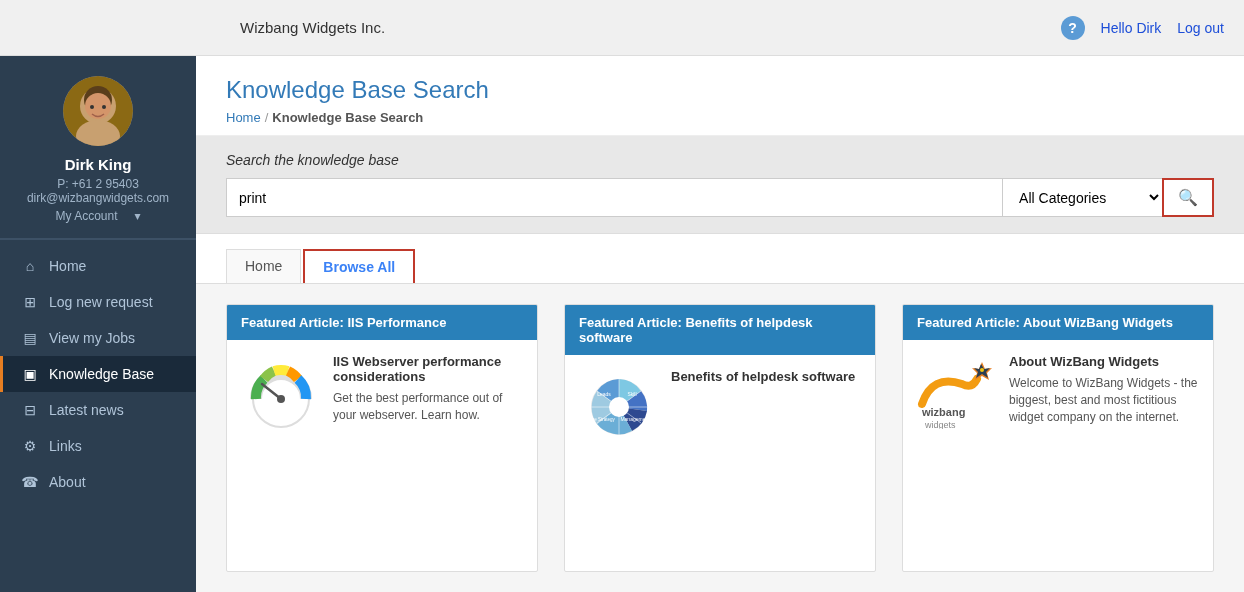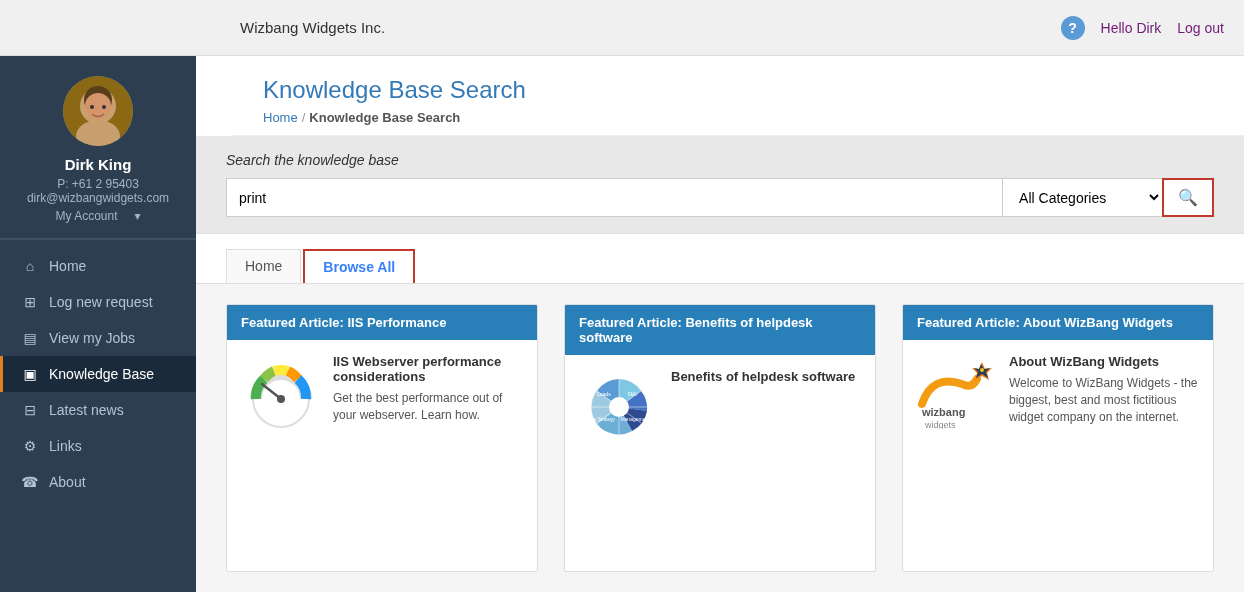--- a/index.html
+++ b/index.html
@@ -30,21 +30,21 @@
     .help-icon {
       width: 24px; height: 24px;
       border-radius: 50%;
       background: #5b9bd5;
       color: white;
       display: flex; align-items: center; justify-content: center;
       font-weight: bold; font-size: 14px;
       cursor: pointer;
     }
     .top-bar-link {
-      color: #701a75;
+      color: #1d4ed8;
       text-decoration: none;
       cursor: pointer;
       font-size: 14px;
     }
 
     
     .main-layout {
       display: flex;
       flex: 1;
       overflow: hidden;
@@ -124,21 +124,20 @@
       background: #fff;
       display: flex;
       flex-direction: column;
     }
 
     
     .page-header {
       padding: 20px 30px 10px;
       background: #fff;
       border-bottom: 1px solid #eee;
-      margin-left: 37px;
     }
     .page-title {
       font-size: 24px;
       color: #337ab7;
       font-weight: normal;
       margin-bottom: 6px;
     }
     .breadcrumb {
       font-size: 13px;
       color: #666;

